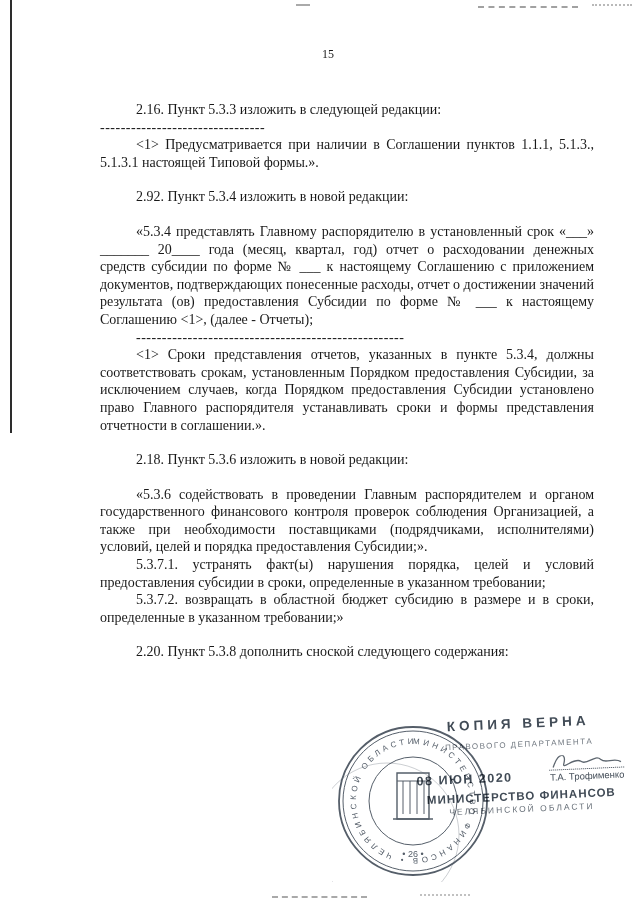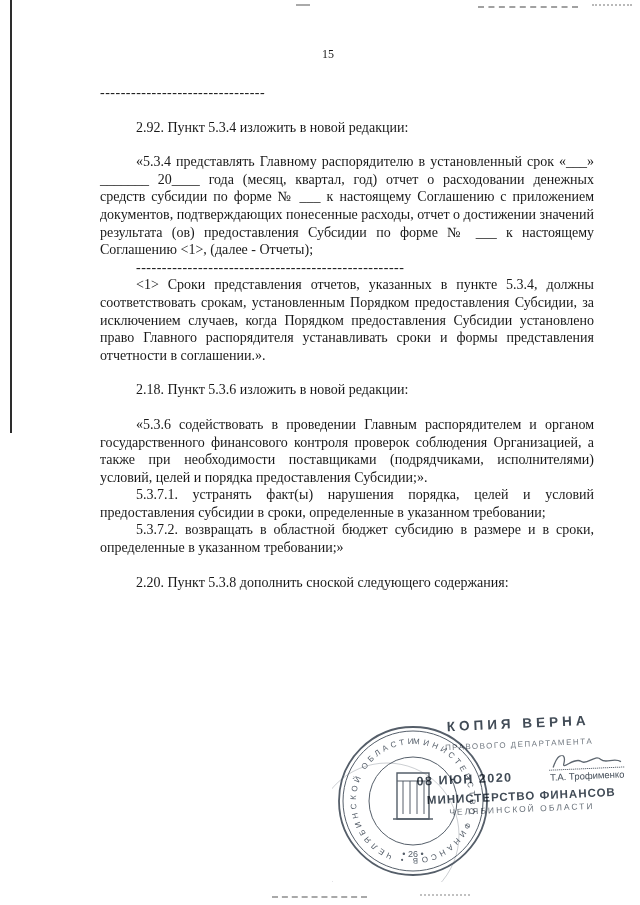--- a/index.html
+++ b/index.html
@@ -51,21 +51,23 @@
   <div class="vline"></div>
   <div class="mark mark-a"></div>
   <div class="mark mark-b"></div>
   <div class="mark mark-d"></div>
   <div class="mark mark-c"></div>
   <div class="mark mark-e"></div>
 
   <div class="page-number">15</div>
 
   <div class="content">
+    <p class="ind sp">2.16. Пункт 5.3.3 изложить в следующей редакции:</p>
     <p class="dashes">--------------------------------</p>
+    <p class="ind">&lt;1&gt; Предусматривается при наличии в Соглашении пунктов 1.1.1, 5.1.3., 5.1.3.1 настоящей Типовой формы.».</p>
     <p class="ind sp">2.92. Пункт 5.3.4 изложить в новой редакции:</p>
     <p class="ind sp">«5.3.4 представлять Главному распорядителю в установленный срок «___» _______ 20____ года (месяц, квартал, год) отчет о расходовании денежных средств субсидии по форме № ___ к настоящему Соглашению с приложением документов, подтверждающих понесенные расходы, отчет о достижении значений результата (ов)  предоставления Субсидии по форме № ___ к настоящему Соглашению &lt;1&gt;, (далее - Отчеты);</p>
     <p class="dashes ind">----------------------------------------------------</p>
     <p class="ind">&lt;1&gt; Сроки представления отчетов, указанных в пункте 5.3.4, должны соответствовать срокам, установленным Порядком предоставления Субсидии, за исключением случаев, когда Порядком предоставления Субсидии установлено право Главного распорядителя устанавливать сроки и формы представления отчетности в соглашении.».</p>
     <p class="ind sp">2.18. Пункт 5.3.6 изложить в новой редакции:</p>
     <p class="ind sp">«5.3.6 содействовать в проведении Главным распорядителем и органом государственного финансового контроля проверок соблюдения Организацией, а также при необходимости поставщиками (подрядчиками, исполнителями) условий, целей и порядка предоставления Субсидии;».</p>
     <p class="ind">5.3.7.1. устранять факт(ы) нарушения порядка, целей и условий предоставления субсидии в сроки, определенные в указанном требовании;</p>
     <p class="ind">5.3.7.2. возвращать в областной бюджет субсидию в размере и в сроки, определенные в указанном требовании;»</p>
     <p class="ind sp">2.20. Пункт 5.3.8 дополнить сноской следующего содержания:</p>
   </div>

